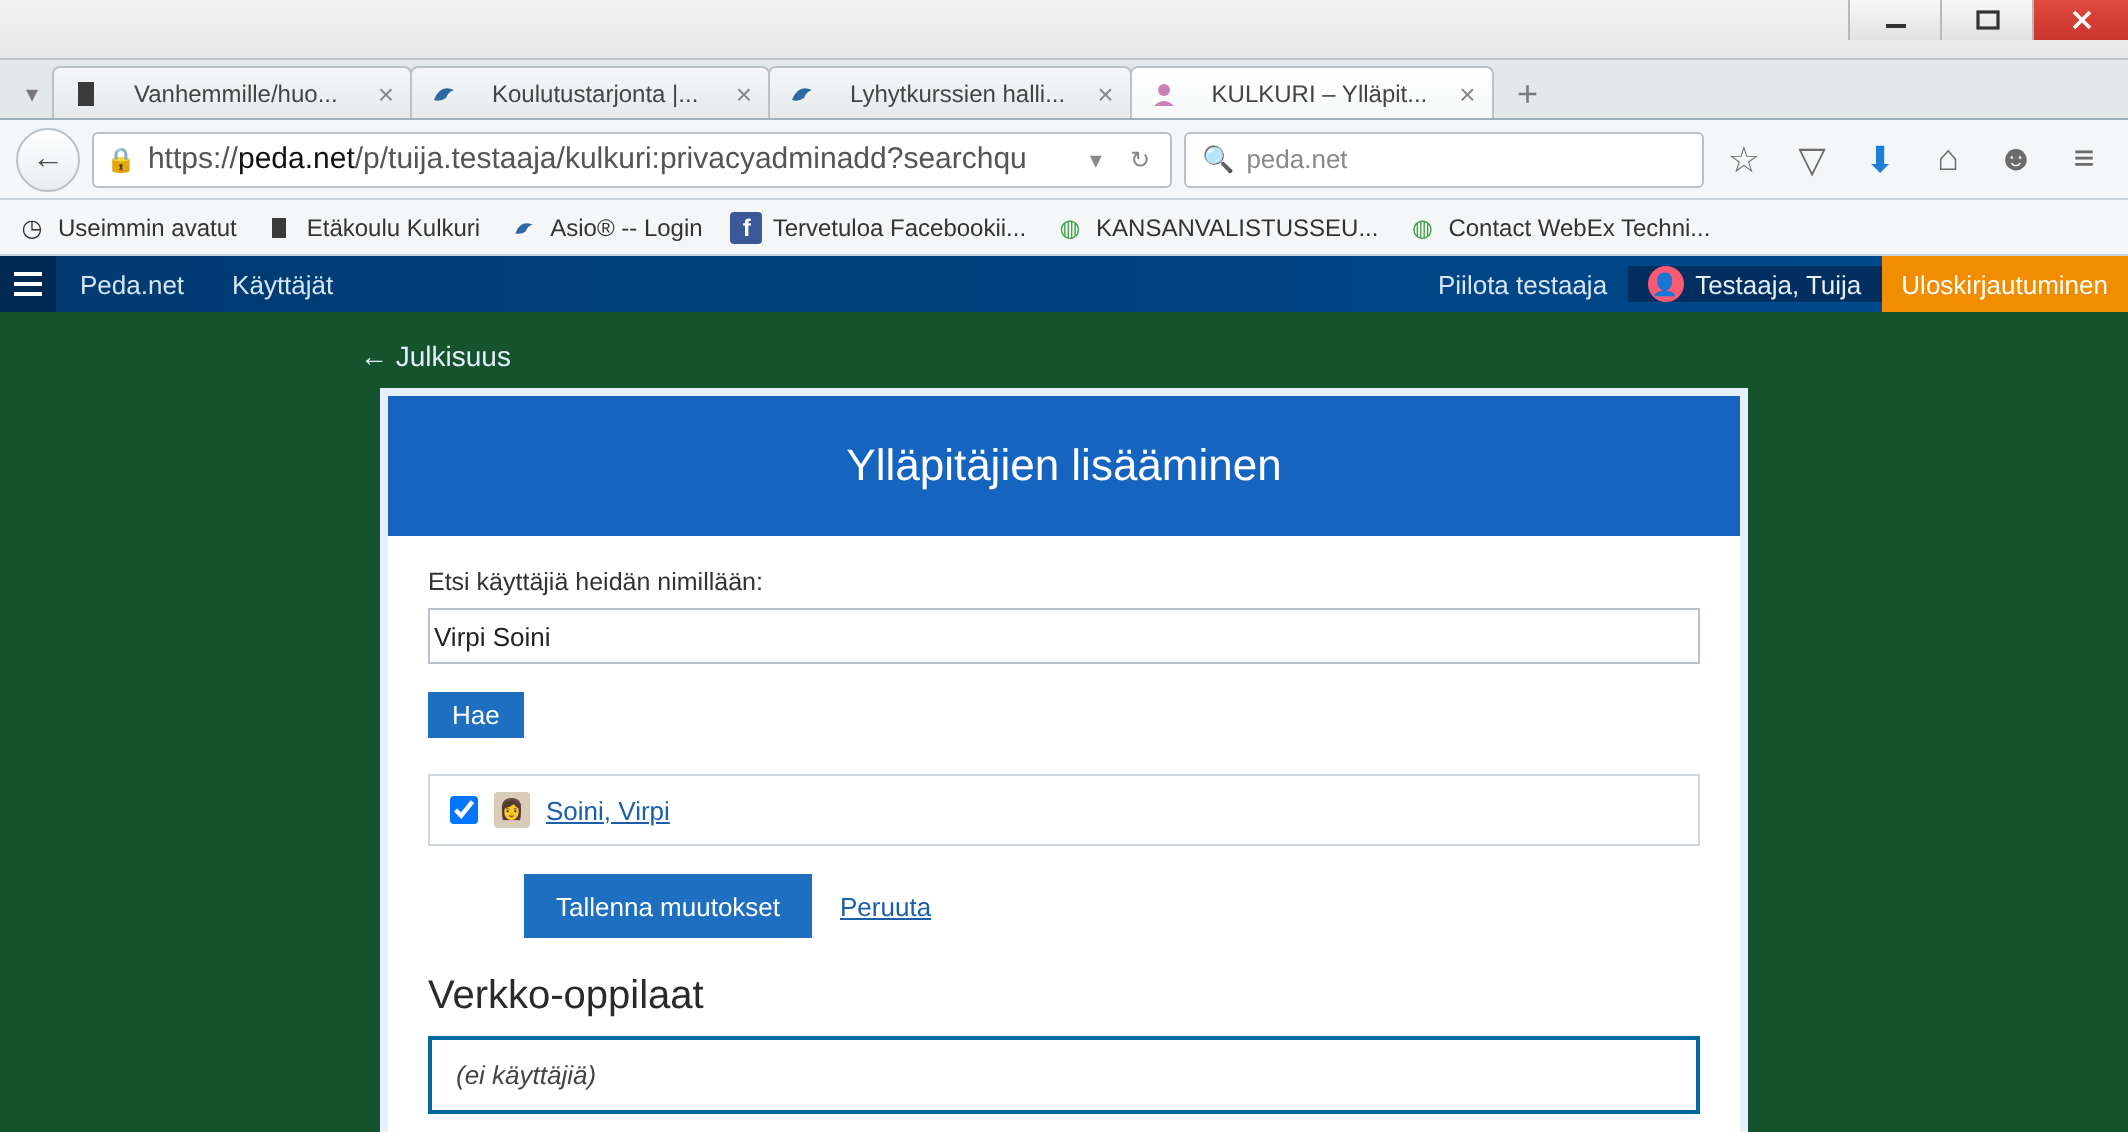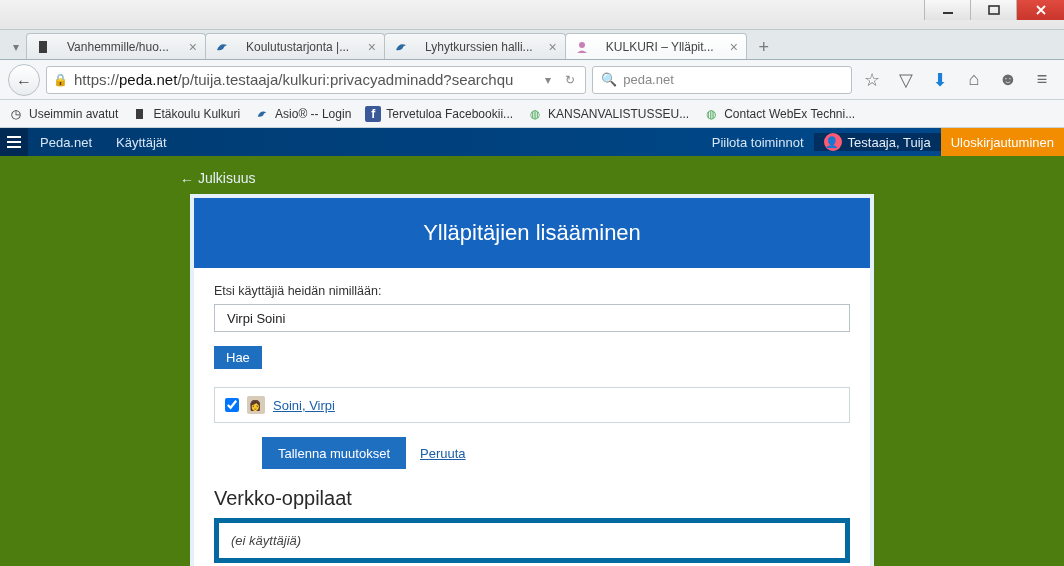--- a/index.html
+++ b/index.html
@@ -45,37 +45,37 @@
   .sitebar .menu-icon { width:28px; height:28px; background:#002a54; display:flex; flex-direction:column; justify-content:center; align-items:center; gap:3px;}
   .sitebar .menu-icon span { display:block; width:14px; height:2px; background:#fff;}
   .sitebar .crumb { padding:0 12px; color:#d7e6f5;}
   .sitebar .spacer { flex:1;}
   .sitebar .hide-fn { padding:0 10px; color:#d7e6f5;}
   .sitebar .user { display:flex; align-items:center; gap:6px; padding:0 10px; background:#002f60;}
   .sitebar .avatar { width:18px; height:18px; border-radius:50%; background:#ff5a74; display:flex; align-items:center; justify-content:center; font-size:11px; color:#fff;}
   .sitebar .logout { background:#f28c00; color:#fff; padding:0 10px; height:28px; display:flex; align-items:center;}
 
   
-  .page-bg { background:#4d7c0f; height:calc(566px - 30px - 30px - 40px - 28px - 28px); padding:14px 10px 0 10px;}
+  .page-bg { background:#14532d; height:calc(566px - 30px - 30px - 40px - 28px - 28px); padding:14px 10px 0 10px;}
   .breadcrumb-back { color:#e6f0fa; font-size:14px; margin-left:170px; margin-bottom:8px;}
   .card-wrap { margin:0 auto; width:684px; border:4px solid #e6f0fa; background:#fff;}
   .card-header { background:#1565c0; color:#fff; padding:22px 20px; font-size:22px; font-weight:300;text-align:center;}
   .card-body { padding:16px 20px 10px 20px; font-size:13px; color:#333;}
   .field-label { font-size:12.5px; margin-bottom:6px;}
-  .text-input { width:100%; height:28px; border:1px solid #b8c2c8; padding:0 12px; font-size:13px; color:#222;}
+  .text-input { width:100%; height:28px; border:1px solid #b8c2c8; padding:0 2px; font-size:13px; color:#222;}
   .btn { display:inline-flex; align-items:center; justify-content:center; height:32px; padding:0 16px; background:#1f6fc0; color:#fff; font-size:13px; border:none; cursor:pointer;}
   .btn.small { height:23px; padding:0 12px;}
   .result-box { margin-top:18px; border:1px solid #cdd6db; padding:8px 10px; display:flex; align-items:center; gap:8px;}
   .result-box input[type=checkbox]{ width:14px; height:14px;}
   .result-box .mini-avatar { width:18px; height:18px; background:#d8cbb8; border-radius:2px; display:flex; align-items:center; justify-content:center; font-size:10px;}
   .result-link { color:#1a5fa8; font-size:13px;}
   .actions { margin-top:14px; display:flex; align-items:center; gap:14px;padding-left:48px;}
   .link-cancel { color:#1a5fa8; font-size:13px;}
   .section-h2 { margin-top:18px; font-size:20px; font-weight:300; color:#2a2a2a;}
-  .empty-box { margin-top:8px; border:5px solid #0369a1; padding:10px 12px; font-style:italic; color:#444; font-size:13px;}
+  .empty-box { margin-top:8px; border:2px solid #0369a1; padding:10px 12px; font-style:italic; color:#444; font-size:13px;}
 </style>
 </head>
 <body>
 
 <div class="win-titlebar">
   <div class="win-btn min">
     <svg viewBox="0 0 12 12">
         <rect x="1" y="8" width="10" height="2" fill="#333"></rect>
       </svg>
   </div>
@@ -197,21 +197,21 @@
 
 <div class="sitebar">
   <div class="menu-icon">
       <span></span>
       <span></span>
       <span></span>
     </div>
   <div class="crumb">Peda.net</div>
   <div class="crumb">Käyttäjät</div>
   <div class="spacer"></div>
-  <div class="hide-fn">Piilota toiminnot</div>
+  <div class="hide-fn">Piilota testaaja</div>
   <div class="user">
     <div class="avatar">👤</div>
     <span>Testaaja, Tuija</span>
   </div>
   <div class="logout">Uloskirjautuminen</div>
 </div>
 
 <div class="page-bg">
   <div class="breadcrumb-back">← Julkisuus</div>
 

